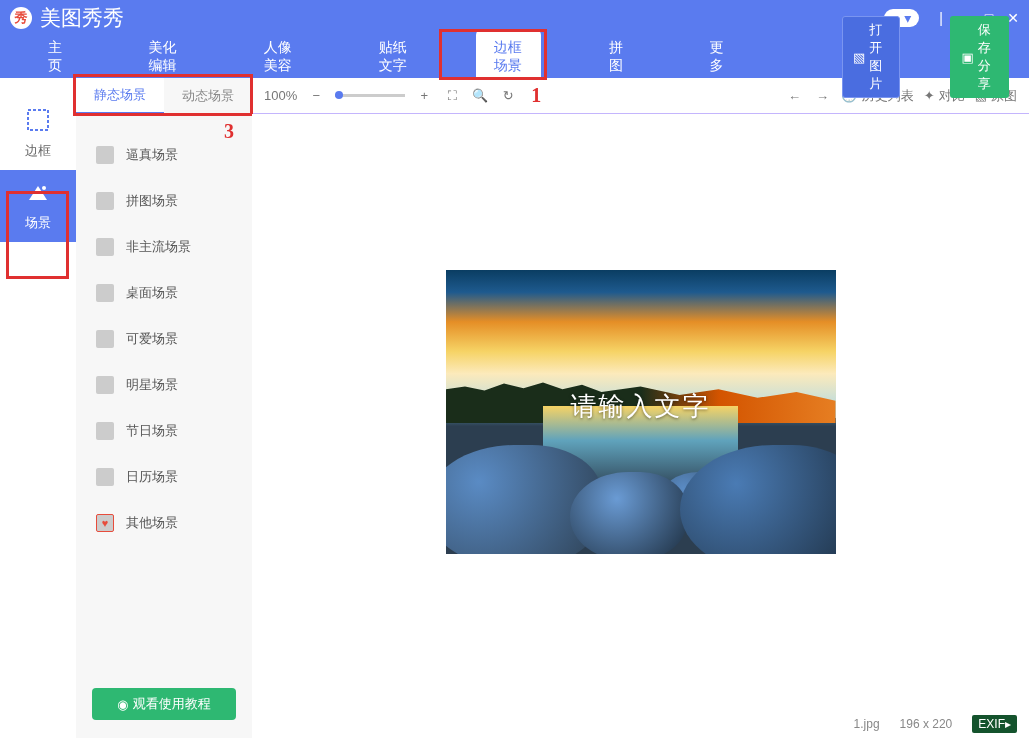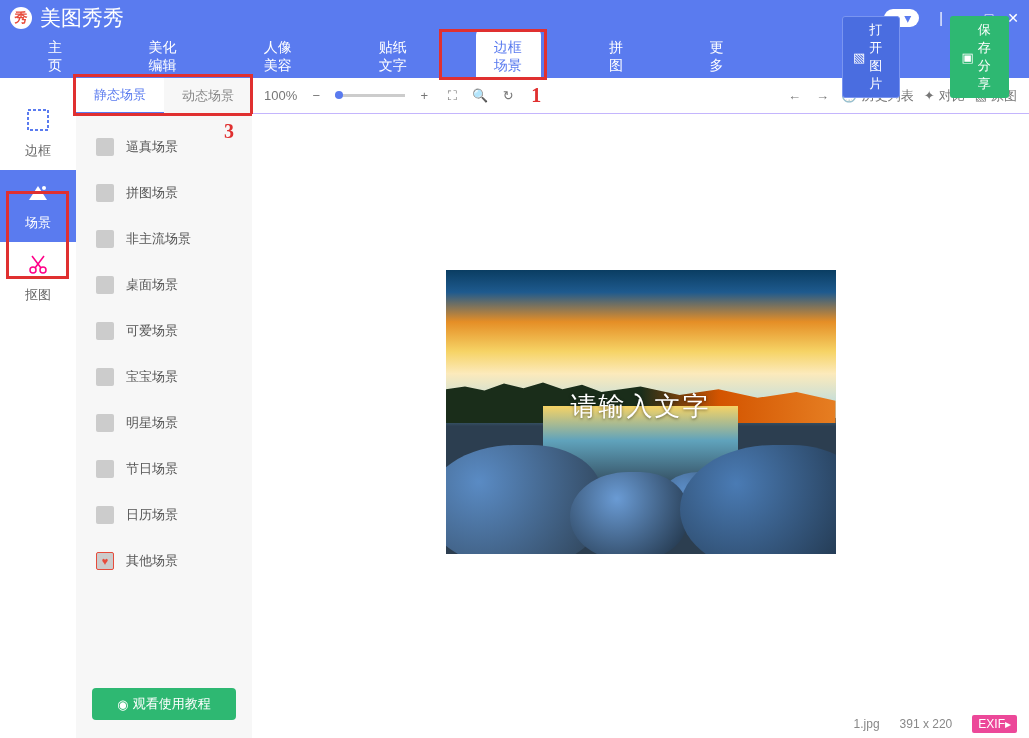--- a/index.html
+++ b/index.html
@@ -27,21 +27,21 @@
 .left-rail .rail-item.active { background: #5a7bef; color: #fff; }
 .left-rail .rail-icon { width: 24px; height: 24px; display: flex; align-items: center; justify-content: center; }
 .left-rail .red-box-2 { position: absolute; border: 3px solid #e03030; top: 113px; left: 6px; width: 63px; height: 88px; pointer-events: none; }
 .red-label { position: absolute; color: #e03030; font-size: 20px; font-weight: bold; font-family: serif; }
 
 .scene-panel { width: 176px; background: #f7f7f7; display: flex; flex-direction: column; position: relative; }
 .scene-tabs { display: flex; height: 36px; }
 .scene-tabs .tab { flex: 1; display: flex; align-items: center; justify-content: center; font-size: 13px; cursor: pointer; color: #888; border-bottom: 1px solid #ddd; }
 .scene-tabs .tab.active { color: #5a7bef; border-bottom: 2px solid #5a7bef; background: #fff; }
 .scene-tabs .red-box-3 { position: absolute; border: 3px solid #e03030; top: -4px; left: -3px; width: 180px; height: 42px; pointer-events: none; }
-.scene-list { flex: 1; overflow-y: auto; padding: 10px 0; }
+.scene-list { flex: 1; overflow-y: auto; padding: 18px 0; }
 .scene-list .item { display: flex; align-items: center; gap: 12px; padding: 14px 20px; font-size: 13px; color: #555; cursor: pointer; }
 .scene-list .item .ic { width: 18px; height: 18px; background: #ccc; border-radius: 2px; display: flex; align-items: center; justify-content: center; font-size: 11px; }
 .tutorial-btn { margin: 10px 16px 18px; background: #2eb872; color: #fff; text-align: center; padding: 7px 0; border-radius: 4px; font-size: 13px; cursor: pointer; display: flex; align-items: center; justify-content: center; gap: 4px; }
 
 .canvas-area { flex: 1; display: flex; flex-direction: column; background: #fff; }
 .toolbar { height: 36px; display: flex; align-items: center; padding: 0 12px; gap: 10px; color: #777; font-size: 13px; border-bottom: 1px solid #c4b5fd; }
 .toolbar .slider { width: 70px; height: 3px; background: #ccc; position: relative; }
 .toolbar .slider::before { content: ''; position: absolute; left: 0; width: 8px; height: 8px; background: #5a7bef; border-radius: 50%; top: -3px; }
 .toolbar .ic { cursor: pointer; width: 18px; text-align: center; }
 .toolbar .spacer { flex: 1; }
@@ -55,21 +55,21 @@
 .preview .water { position: absolute; top: 48%; left: 25%; width: 50%; height: 30%; background: linear-gradient(180deg, #f6d365 0%, #60a3bc 40%, #2c3e50 100%); }
 .preview .rocks { position: absolute; bottom: 0; left: 0; right: 0; height: 48%; }
 .preview .rock { position: absolute; background: radial-gradient(circle at 30% 30%, #5a8bc4, #2c3e50); border-radius: 50% 40% 45% 50%; }
 .preview .rock.r1 { left: -5%; bottom: -10%; width: 45%; height: 90%; }
 .preview .rock.r2 { left: 32%; bottom: -5%; width: 30%; height: 65%; background: radial-gradient(circle at 40% 30%, #6a9bd4, #1a2a3a); }
 .preview .rock.r3 { right: -8%; bottom: -15%; width: 48%; height: 95%; background: radial-gradient(circle at 30% 30%, #4a7bb4, #1a2a3a); }
 .preview .rock.r4 { right: 25%; bottom: 20%; width: 20%; height: 40%; }
 .preview .text-overlay { position: absolute; top: 42%; left: 0; right: 0; text-align: center; color: #fff; font-size: 26px; letter-spacing: 2px; text-shadow: 0 1px 3px rgba(0,0,0,0.5); }
 
 .statusbar { height: 28px; display: flex; align-items: center; justify-content: flex-end; padding: 0 12px; gap: 20px; font-size: 12px; color: #888; }
-.statusbar .exif { background: #ec4899; color: #fff; padding: 2px 6px; border-radius: 2px; cursor: pointer; }
+.statusbar .exif { background: #14532d; color: #fff; padding: 2px 6px; border-radius: 2px; cursor: pointer; }
 
 
 .ic.c1{background:#4a6de0;} .ic.c2{background:#e67e22;} .ic.c3{background:#333;} .ic.c4{background:#3498db;}
 .ic.c5{background:#c0392b;} .ic.c6{background:#f39c12;} .ic.c7{background:#888;} .ic.c8{background:#e74c3c;}
 .ic.c9{background:#e74c3c;} .ic.c10{background:#e74c3c;border:1px solid #e74c3c;background:#fff;}
 .ic.c10::before{content:'♥';color:#e74c3c;}
 </style>
 </head>
 <body>
 
@@ -118,31 +118,20 @@
     </div>
     <div class="rail-item active">
       <div class="rail-icon">
         <svg width="24" height="24">
             <polygon points="3,20 12,6 21,20" fill="#fff"></polygon>
             <circle cx="18" cy="8" r="2" fill="#fff"></circle>
           </svg>
       </div>
       <span>场景</span>
     </div>
-    <div class="rail-item">
-      <div class="rail-icon">
-        <svg width="24" height="24">
-            <circle cx="7" cy="18" r="3" fill="none" stroke="#f08" stroke-width="1.5"></circle>
-            <circle cx="17" cy="18" r="3" fill="none" stroke="#f08" stroke-width="1.5"></circle>
-            <line x1="9" y1="16" x2="18" y2="4" stroke="#f08" stroke-width="1.5"></line>
-            <line x1="15" y1="16" x2="6" y2="4" stroke="#f08" stroke-width="1.5"></line>
-          </svg>
-      </div>
-      <span>抠图</span>
-    </div>
     <div class="red-box-2"></div>
     <div class="red-label" style="top:190px; left:78px;">2</div>
   </div>
 
   <div class="scene-panel">
     <div class="scene-tabs">
       <div class="tab active">静态场景</div>
       <div class="tab">动态场景</div>
       <div class="red-box-3"></div>
     </div>
@@ -160,24 +149,20 @@
           <span class="ic c3"></span>
           <span>非主流场景</span>
         </div>
       <div class="item">
           <span class="ic c5"></span>
           <span>桌面场景</span>
         </div>
       <div class="item">
           <span class="ic c4"></span>
           <span>可爱场景</span>
-        </div>
-      <div class="item">
-          <span class="ic c6"></span>
-          <span>宝宝场景</span>
         </div>
       <div class="item">
           <span class="ic c7"></span>
           <span>明星场景</span>
         </div>
       <div class="item">
           <span class="ic c8"></span>
           <span>节日场景</span>
         </div>
       <div class="item">
@@ -232,18 +217,18 @@
           <div class="rock r4"></div>
           <div class="rock r2"></div>
           <div class="rock r3"></div>
         </div>
         <div class="text-overlay">请输入文字</div>
       </div>
     </div>
 
     <div class="statusbar">
       <span>1.jpg</span>
-      <span>391 x 220</span>
+      <span>196 x 220</span>
       <span class="exif"><span>EXIF</span>▸</span>
     </div>
   </div>
 
 </div>
 
 </body></html>

